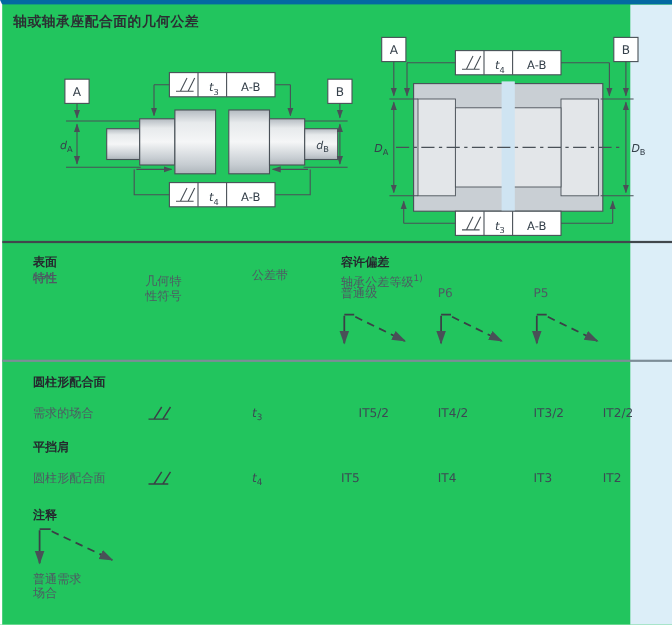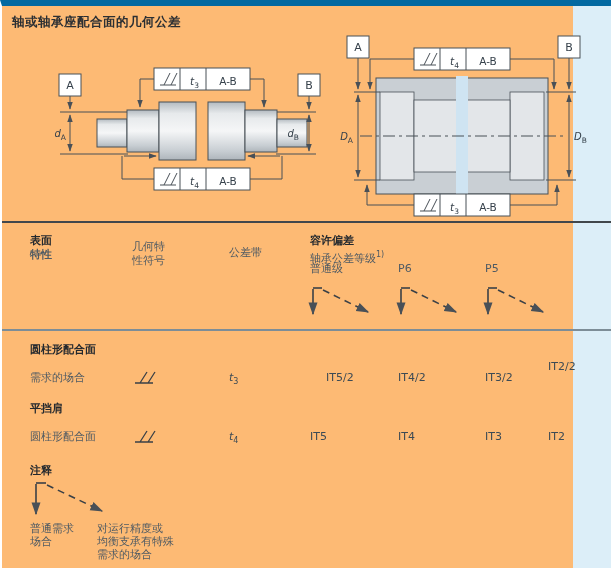--- a/index.html
+++ b/index.html
@@ -1,20 +1,20 @@
 <!DOCTYPE html>
 <html><head>
 <meta charset="utf-8">
 <style>
   html,body{margin:0;padding:0;}
   body{font-family:"DejaVu Sans",sans-serif;background:#ffffff;}
   #page{
     position:relative;width:611px;height:568px;
-    background:#fdba74;overflow:hidden;
-    border-left:2px solid #ffffff;border-top:6px solid #0369a1;
+    background:#22c55e;overflow:hidden;
+    border-left:2px solid #ffffff;border-top:4px solid #0369a1;
     box-sizing:border-box;
   }
   .rstrip{position:absolute;right:0;top:0;width:38px;height:568px;background:#dceef8;}
   .title{
     position:absolute;left:10px;top:8px;
     font-size:12.5px;font-weight:bold;color:#2b2f33;letter-spacing:.5px;
   }
   .hline1{position:absolute;left:0;top:215px;width:611px;height:2px;background:#41474c;}
   .hline2{position:absolute;left:0;top:323px;width:611px;height:2px;background:#7d8d97;}
   .cjk{color:#4e5a63;font-size:11px;line-height:14px;}
@@ -168,21 +168,21 @@
       <text x="572" y="134" font-size="10"><tspan font-style="italic">D</tspan><tspan dy="3" font-size="7.5">B</tspan></text>
     </g>
   </svg>
 
   <div class="hline1"></div>
 
   <div class="pos cjk-bold" style="left:28px;top:228px">
     <div>表面</div>
     <div class="cjk" style="font-weight:bold">特性</div>
   </div>
-  <div class="pos cjk" style="left:130px;top:234px">
+  <div class="pos cjk" style="left:130px;top:245px">
     <div>几何特</div>
     <div>性符号</div>
   </div>
   <div class="pos cjk" style="left:227px;top:240px">公差带</div>
   <div class="pos cjk-bold" style="left:308px;top:228px">容许偏差</div>
   <div class="pos cjk" style="left:308px;top:242px">
     <span>轴承公差等级</span><sup class="note">1)</sup>
   </div>
   <div class="pos cjk" style="left:308px;top:256px">普通级</div>
   <div class="pos cjk" style="left:396px;top:256px">P6</div>
@@ -214,21 +214,21 @@
 
   <div class="pos cjk-bold" style="left:28px;top:337px">圆柱形配合面</div>
   <div class="pos cjk" style="left:28px;top:365px">需求的场合</div>
   <svg class="pos" style="left:130px;top:364px" width="26" height="16">
     <path d="M3 13 H21 M8 13 L15 2 M16 13 L23 2" stroke="#3a4046" stroke-width="1.3" fill="none"></path>
   </svg>
   <div class="pos tol-t" style="left:227px;top:365px"><span style="font-style:italic">t</span><sub>3</sub></div>
   <div class="pos val" style="left:324px;top:365px">IT5/2</div>
   <div class="pos val" style="left:396px;top:365px">IT4/2</div>
   <div class="pos val" style="left:483px;top:365px">IT3/2</div>
-  <div class="pos val" style="left:546px;top:354px">IT2/2</div>
+  <div class="pos val" style="left:546px;top:365px">IT2/2</div>
 
   <div class="pos cjk-bold" style="left:28px;top:396px">平挡肩</div>
   <div class="pos cjk" style="left:28px;top:424px">圆柱形配合面</div>
   <svg class="pos" style="left:130px;top:423px" width="26" height="16">
     <path d="M3 13 H21 M8 13 L15 2 M16 13 L23 2" stroke="#3a4046" stroke-width="1.3" fill="none"></path>
   </svg>
   <div class="pos tol-t" style="left:227px;top:424px"><span style="font-style:italic">t</span><sub>4</sub></div>
   <div class="pos val" style="left:308px;top:424px">IT5</div>
   <div class="pos val" style="left:396px;top:424px">IT4</div>
   <div class="pos val" style="left:483px;top:424px">IT3</div>
@@ -238,25 +238,20 @@
   <svg class="pos" style="left:26px;top:472px" width="96" height="48">
     <g stroke="#3a4046" stroke-width="1.6" fill="none">
       <path d="M8 6 V36" marker-end="url(#ah)"></path>
         <path d="M8 5 H18"></path>
       <path d="M19 7 L74 33" stroke-dasharray="7 5" marker-end="url(#ah)"></path>
     </g>
   </svg>
   <div class="pos cjk" style="left:28px;top:516px;line-height:13px">
     <div>普通需求</div>
     <div>场合</div>
-  </div>
-  <div class="pos cjk" style="left:95px;top:516px;line-height:13px">
-    <div>对运行精度或</div>
-    <div>均衡支承有特殊</div>
-    <div>需求的场合</div>
   </div>
 
   <svg width="0" height="0" style="position:absolute">
     <defs>
       <marker id="ah2" viewBox="0 0 10 10" refX="9" refY="5" markerWidth="8" markerHeight="8" orient="auto">
         <path d="M0 1.5 L10 5 L0 8.5 z" fill="#3a4046"></path>
       </marker>
     </defs>
   </svg>
 </div>

